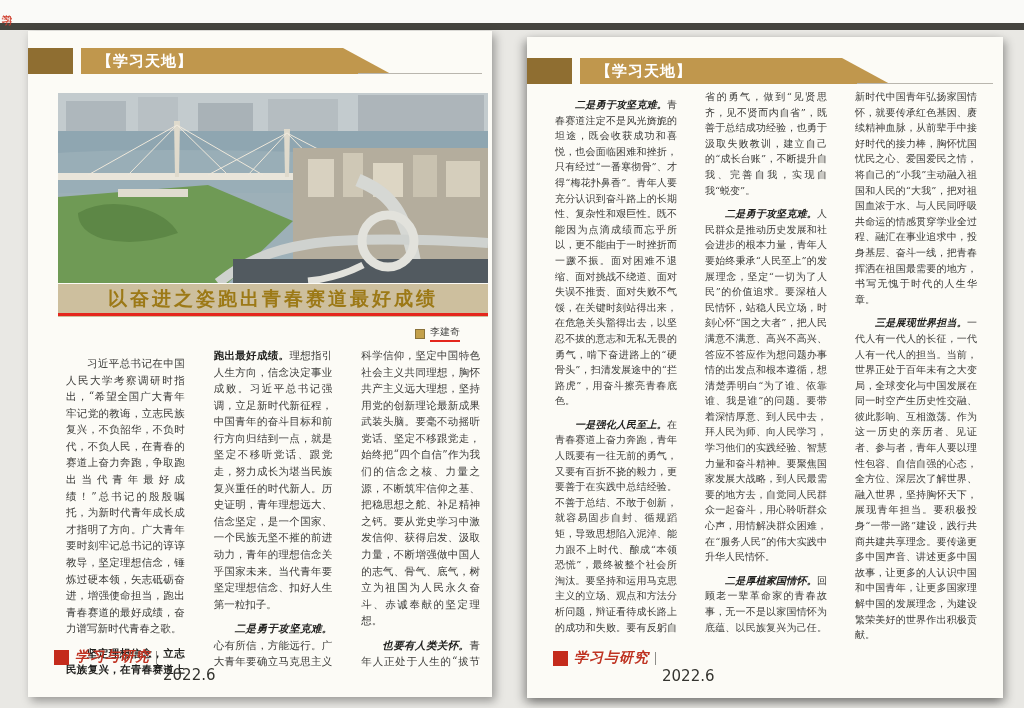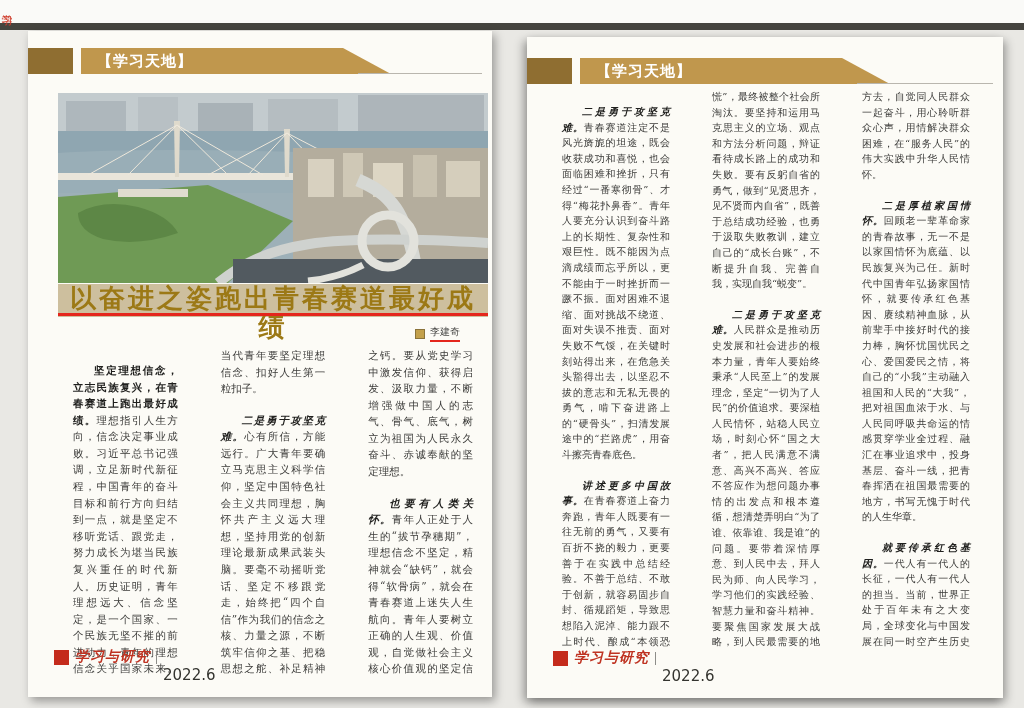--- a/index.html
+++ b/index.html
@@ -23,37 +23,37 @@
                color:#fff; font-weight:bold; font-size:15px; line-height:26px; padding-left:16px;
                clip-path:polygon(0 0, calc(100% - 48px) 0, 100% 100%, 0 100%); letter-spacing:1px; }
   .hdr-line  { position:absolute; left:330px; right:10px; top:25px; height:1px; background:#b9b6ae; }
 
   
   .photo { position:absolute; left:30px; top:62px; width:430px; height:190px; overflow:hidden; background:#9db0b8; }
   .photo svg { display:block; width:100%; height:100%; }
 
   
   .title-band { position:absolute; left:30px; top:253px; width:430px; height:33px; background:#cdbf9e; }
-  .title-text { text-align:center; font-size:26px; font-weight:bold; color:#9c7916; letter-spacing:3px;
+  .title-text { text-align:center; font-size:19px; font-weight:bold; color:#9c7916; letter-spacing:3px;
                 line-height:29px; font-family:"DejaVu Sans","Liberation Sans",sans-serif; }
   .title-underline { position:absolute; left:0; right:0; bottom:1px; height:3px; background:#e4261d; }
 
   
   .author-row { position:absolute; right:32px; top:294px; display:flex; align-items:center; gap:5px; font-size:10px; color:#4a4a48; }
   .author-icon { width:10px; height:10px; background:#c3a04b; border:1px solid #8a733a; }
   .author-name { border-bottom:2px solid #e4261d; padding-bottom:1px; }
 
   
   .article { position:absolute; text-align:justify; color:#3b3b39; overflow:hidden;
              font-family:"DejaVu Serif","Liberation Serif",serif; }
   .body-left  { left:30px; top:316px; width:430px; height:336px; column-count:3; column-gap:13px;
                 font-size:10.5px; line-height:1.58; }
   .body-right { left:20px; top:52px; width:438px; height:572px; column-count:3; column-gap:12px;
                 font-size:10px; line-height:1.56; }
-  .article p { margin:15px; text-indent:2em; }
+  .article p { margin:8px; text-indent:2em; }
   .article .lead { font-weight:bold; color:#1f1f1d; }
   .article .lead-kai { font-style:italic; }
 
   
   .footer { position:absolute; left:26px; bottom:13px; display:flex; align-items:center; gap:6px; }
   .logo-mark { width:15px; height:15px; background:#c42b1c; }
   .logo-script { color:#bf3322; font-style:italic; font-weight:bold; font-size:14px;
                  font-family:"DejaVu Serif","Liberation Serif",serif; letter-spacing:1px; }
   .footer-divider { width:1px; height:13px; background:#8d8d89; }
   .issue { font-size:15px; color:#34342f;margin-top:36px; }
@@ -121,20 +121,21 @@
     <div class="title-text">以奋进之姿跑出青春赛道最好成绩</div>
     <div class="title-underline"></div>
   </div>
 
   <div class="author-row">
     <span class="author-icon"></span>
     <span class="author-name">李建奇</span>
   </div>
 
   <div class="article body-left">
+    <p><span class="lead"></span><span>习近平总书记在中国人民大学考察调研时指出，“希望全国广大青年牢记党的教诲，立志民族复兴，不负韶华，不负时代，不负人民，在青春的赛道上奋力奔跑，争取跑出当代青年最好成绩！”总书记的殷殷嘱托，为新时代青年成长成才指明了方向。广大青年要时刻牢记总书记的谆谆教导，坚定理想信念，锤炼过硬本领，矢志砥砺奋进，增强使命担当，跑出青春赛道的最好成绩，奋力谱写新时代青春之歌。</span></p>
     <p><span class="lead">坚定理想信念，立志民族复兴，在青春赛道上跑出最好成绩。</span><span>理想指引人生方向，信念决定事业成败。习近平总书记强调，立足新时代新征程，中国青年的奋斗目标和前行方向归结到一点，就是坚定不移听党话、跟党走，努力成长为堪当民族复兴重任的时代新人。历史证明，青年理想远大、信念坚定，是一个国家、一个民族无坚不摧的前进动力，青年的理想信念关乎国家未来。当代青年要坚定理想信念、扣好人生第一粒扣子。</span></p>
     <p><span class="lead lead-kai">二是勇于攻坚克难。</span><span>心有所信，方能远行。广大青年要确立马克思主义科学信仰，坚定中国特色社会主义共同理想，胸怀共产主义远大理想，坚持用党的创新理论最新成果武装头脑。要毫不动摇听党话、坚定不移跟党走，始终把“四个自信”作为我们的信念之核、力量之源，不断筑牢信仰之基、把稳思想之舵、补足精神之钙。要从党史学习中激发信仰、获得启发、汲取力量，不断增强做中国人的志气、骨气、底气，树立为祖国为人民永久奋斗、赤诚奉献的坚定理想。</span></p>
     <p><span class="lead lead-kai">也要有人类关怀。</span><span>青年人正处于人生的“拔节孕穗期”，理想信念不坚定，精神就会“缺钙”，就会得“软骨病”，就会在青春赛道上迷失人生航向。青年人要树立正确的人生观、价值观，自觉做社会主义核心价值观的坚定信仰者、积极传播者、模范践行者，主动用脚步丈量祖国大地，用眼睛发现中国精神、用耳朵倾听人民呼声，用内心感应时代脉搏，在新时代的广阔天地中激扬青春梦想，实现人生价值，升华人生境界，在青春赛</span></p>
   </div>
 
   <div class="footer">
     <span class="logo-mark"></span>
     <span class="logo-script">学习与研究</span>
     <span class="footer-divider"></span>
     <span class="issue">2022.6</span>
@@ -144,24 +145,24 @@
 <div class="page page-right">
 
   <div class="section-header">
     <div class="hdr-block"></div>
     <div class="hdr-band">【学习天地】</div>
     <div class="hdr-line"></div>
   </div>
 
   <div class="article body-right">
     <p><span class="lead lead-kai">二是勇于攻坚克难。</span><span>青春赛道注定不是风光旖旎的坦途，既会收获成功和喜悦，也会面临困难和挫折，只有经过“一番寒彻骨”、才得“梅花扑鼻香”。青年人要充分认识到奋斗路上的长期性、复杂性和艰巨性。既不能因为点滴成绩而忘乎所以，更不能由于一时挫折而一蹶不振。面对困难不退缩、面对挑战不绕道、面对失误不推责、面对失败不气馁，在关键时刻站得出来，在危急关头豁得出去，以坚忍不拔的意志和无私无畏的勇气，啃下奋进路上的“硬骨头”，扫清发展途中的“拦路虎”，用奋斗擦亮青春底色。</span></p>
-    <p><span class="lead lead-kai">讲述更多中国故事。</span><span>在青春赛道上奋力奔跑，青年人既要有一往无前的勇气，又要有百折不挠的毅力，更要善于在实践中总结经验。不善于总结、不敢于创新，就容易固步自封、循规蹈矩，导致思想陷入泥淖、能力跟不上时代、酿成“本领恐慌”，最终被整个社会所淘汰。要坚持和运用马克思主义的立场、观点和方法分析问题，辩证看待成长路上的成功和失败。要有反躬自省的勇气，做到“见贤思齐，见不贤而内自省”，既善于总结成功经验，也勇于汲取失败教训，建立自己的“成长台账”，不断提升自我、完善自我，实现自我“蜕变”。</span></p>
+    <p><span class="lead lead-kai">一是强化人民至上。</span><span>在青春赛道上奋力奔跑，青年人既要有一往无前的勇气，又要有百折不挠的毅力，更要善于在实践中总结经验。不善于总结、不敢于创新，就容易固步自封、循规蹈矩，导致思想陷入泥淖、能力跟不上时代、酿成“本领恐慌”，最终被整个社会所淘汰。要坚持和运用马克思主义的立场、观点和方法分析问题，辩证看待成长路上的成功和失败。要有反躬自省的勇气，做到“见贤思齐，见不贤而内自省”，既善于总结成功经验，也勇于汲取失败教训，建立自己的“成长台账”，不断提升自我、完善自我，实现自我“蜕变”。</span></p>
     <p><span class="lead lead-kai">二是勇于攻坚克难。</span><span>人民群众是推动历史发展和社会进步的根本力量，青年人要始终秉承“人民至上”的发展理念，坚定“一切为了人民”的价值追求。要深植人民情怀，站稳人民立场，时刻心怀“国之大者”，把人民满意不满意、高兴不高兴、答应不答应作为想问题办事情的出发点和根本遵循，想清楚弄明白“为了谁、依靠谁、我是谁”的问题。要带着深情厚意、到人民中去，拜人民为师、向人民学习，学习他们的实践经验、智慧力量和奋斗精神。要聚焦国家发展大战略，到人民最需要的地方去，自觉同人民群众一起奋斗，用心聆听群众心声，用情解决群众困难，在“服务人民”的伟大实践中升华人民情怀。</span></p>
     <p><span class="lead lead-kai">二是厚植家国情怀。</span><span>回顾老一辈革命家的青春故事，无一不是以家国情怀为底蕴、以民族复兴为己任。新时代中国青年弘扬家国情怀，就要传承红色基因、赓续精神血脉，从前辈手中接好时代的接力棒，胸怀忧国忧民之心、爱国爱民之情，将自己的“小我”主动融入祖国和人民的“大我”，把对祖国血浓于水、与人民同呼吸共命运的情感贯穿学业全过程、融汇在事业追求中，投身基层、奋斗一线，把青春挥洒在祖国最需要的地方，书写无愧于时代的人生华章。</span></p>
-    <p><span class="lead lead-kai">就要传承红色基因。</span><span>一代人有一代人的长征，一代人有一代人的担当。当前，世界正处于百年未有之大变局，全球变化与中国发展在同一时空产生历史性交融、彼此影响、互相激荡。作为这一历史的亲历者、见证者、参与者，青年人要以理性包容、自信自强的心态，全方位、深层次了解世界、融入世界，坚持胸怀天下，展现青年担当。要积极投身“一带一路”建设，践行共商共建共享理念。要传递更多中国声音、讲述更多中国故事，让更多的人认识中国和中国青年，让更多国家理解中国的发展理念，为建设繁荣美好的世界作出积极贡献。</span></p>
+    <p><span class="lead lead-kai">三是展现世界担当。</span><span>一代人有一代人的长征，一代人有一代人的担当。当前，世界正处于百年未有之大变局，全球变化与中国发展在同一时空产生历史性交融、彼此影响、互相激荡。作为这一历史的亲历者、见证者、参与者，青年人要以理性包容、自信自强的心态，全方位、深层次了解世界、融入世界，坚持胸怀天下，展现青年担当。要积极投身“一带一路”建设，践行共商共建共享理念。要传递更多中国声音、讲述更多中国故事，让更多的人认识中国和中国青年，让更多国家理解中国的发展理念，为建设繁荣美好的世界作出积极贡献。</span></p>
 
   </div>
 
   <div class="footer">
     <span class="logo-mark"></span>
     <span class="logo-script">学习与研究</span>
     <span class="footer-divider"></span>
     <span class="issue">2022.6</span>
   </div>
 </div>

